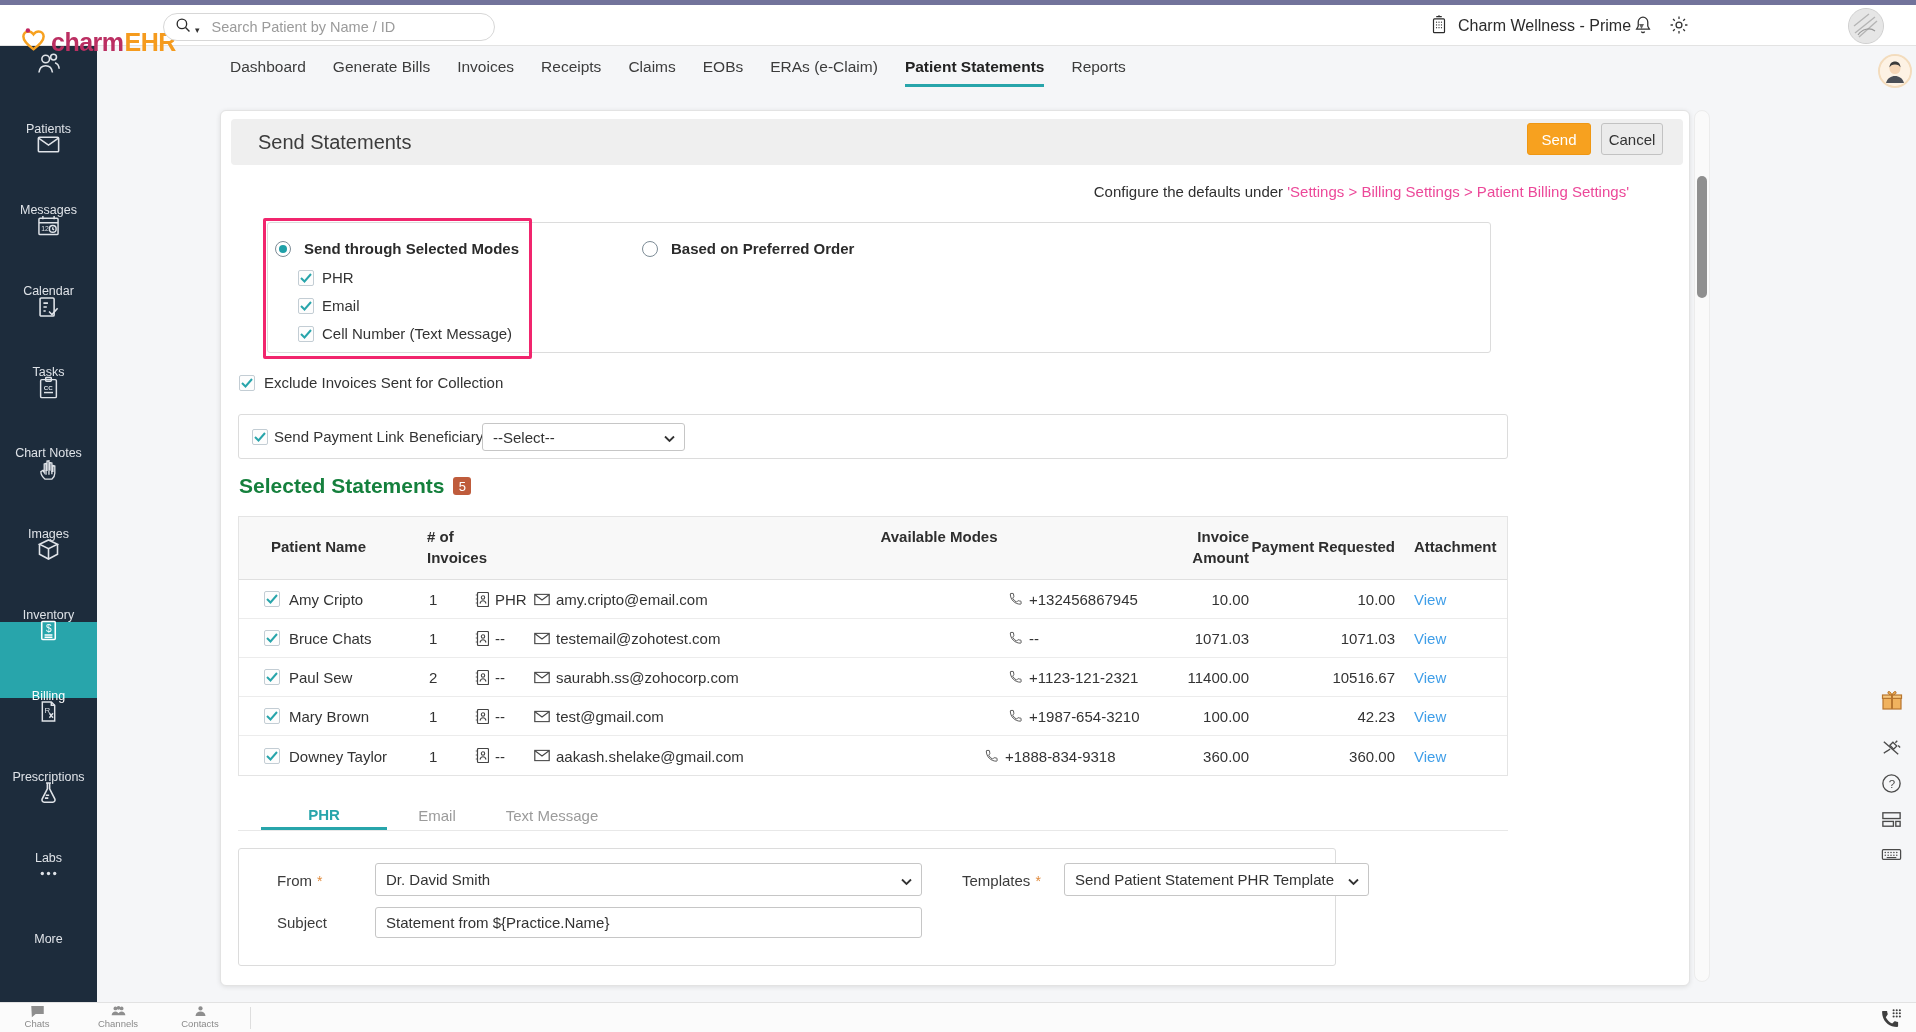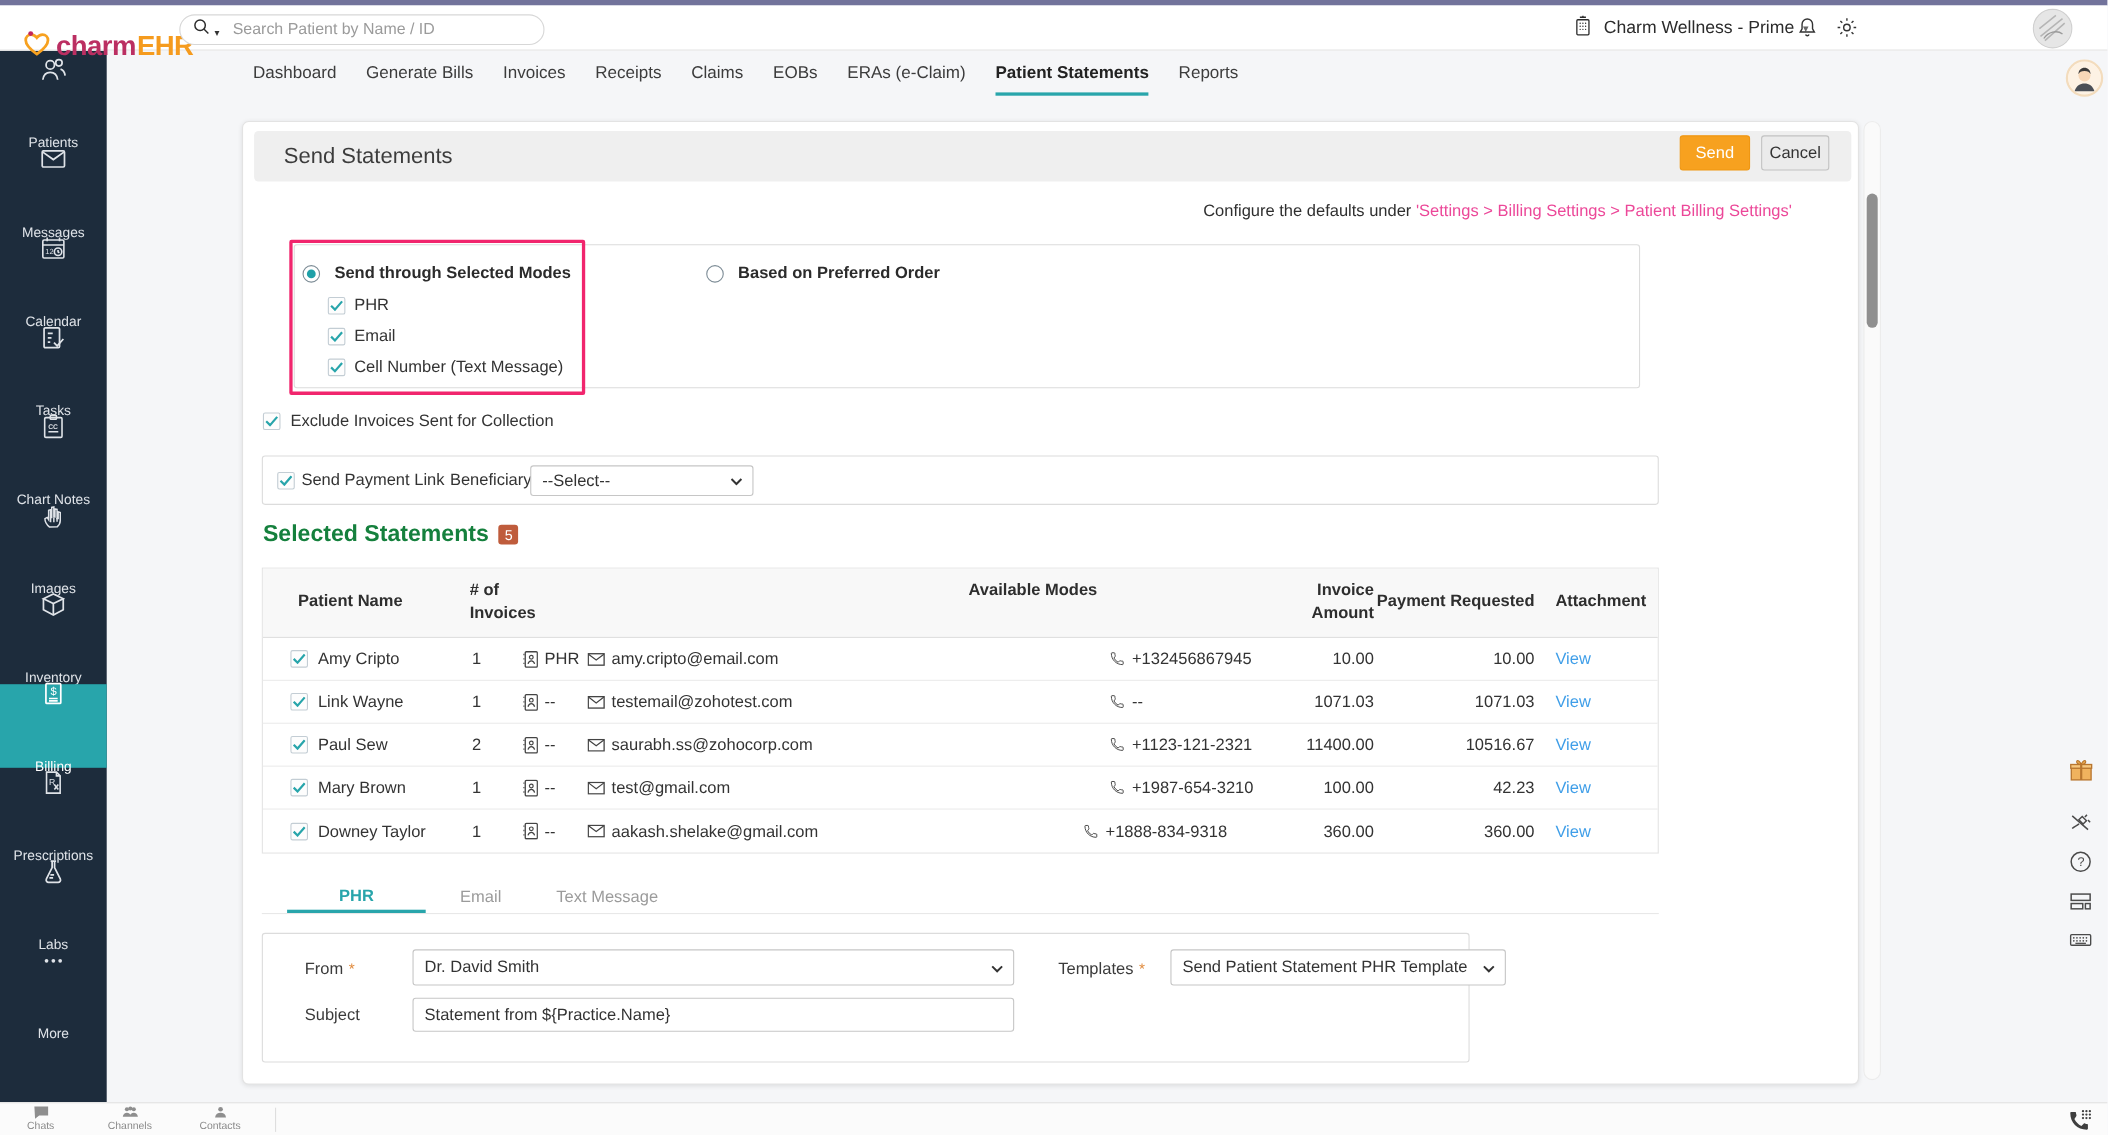--- a/index.html
+++ b/index.html
@@ -423,21 +423,21 @@
           <span class="td amt" style="left:1006px; width:150px;">10.00</span>
           <span class="td view-link" style="left:1175px;">View</span>
         </div>
 
         <div class="trow">
           <span class="td checkbox" style="left:25px;">
               <svg viewBox="0 0 12 10">
                 <polyline points="1,5 4.5,8.5 11,1" fill="none" stroke="#28a5ab" stroke-width="2"></polyline>
               </svg>
             </span>
-          <span class="td" style="left:50px;">Link Wayne</span>
+          <span class="td" style="left:50px;">Bruce Chats</span>
           <span class="td" style="left:190px;">1</span>
           <span class="td icon-cell" style="left:236px;">
               <svg width="14" height="16" viewBox="0 0 14 16">
                 <rect x="2.5" y="1" width="11" height="14" rx="1" fill="none" stroke="#444" stroke-width="1.2"></rect>
                 <circle cx="8" cy="6" r="1.7" fill="none" stroke="#444" stroke-width="1.1"></circle>
                 <path d="M5 12c.5-2 1.6-2.8 3-2.8s2.5.8 3 2.8" fill="none" stroke="#444" stroke-width="1.1"></path>
                 <path d="M0.8 3.5h1M0.8 7.5h1M0.8 11.5h1" stroke="#444" stroke-width="1.2"></path>
               </svg>
               <span>--</span>
             </span>

